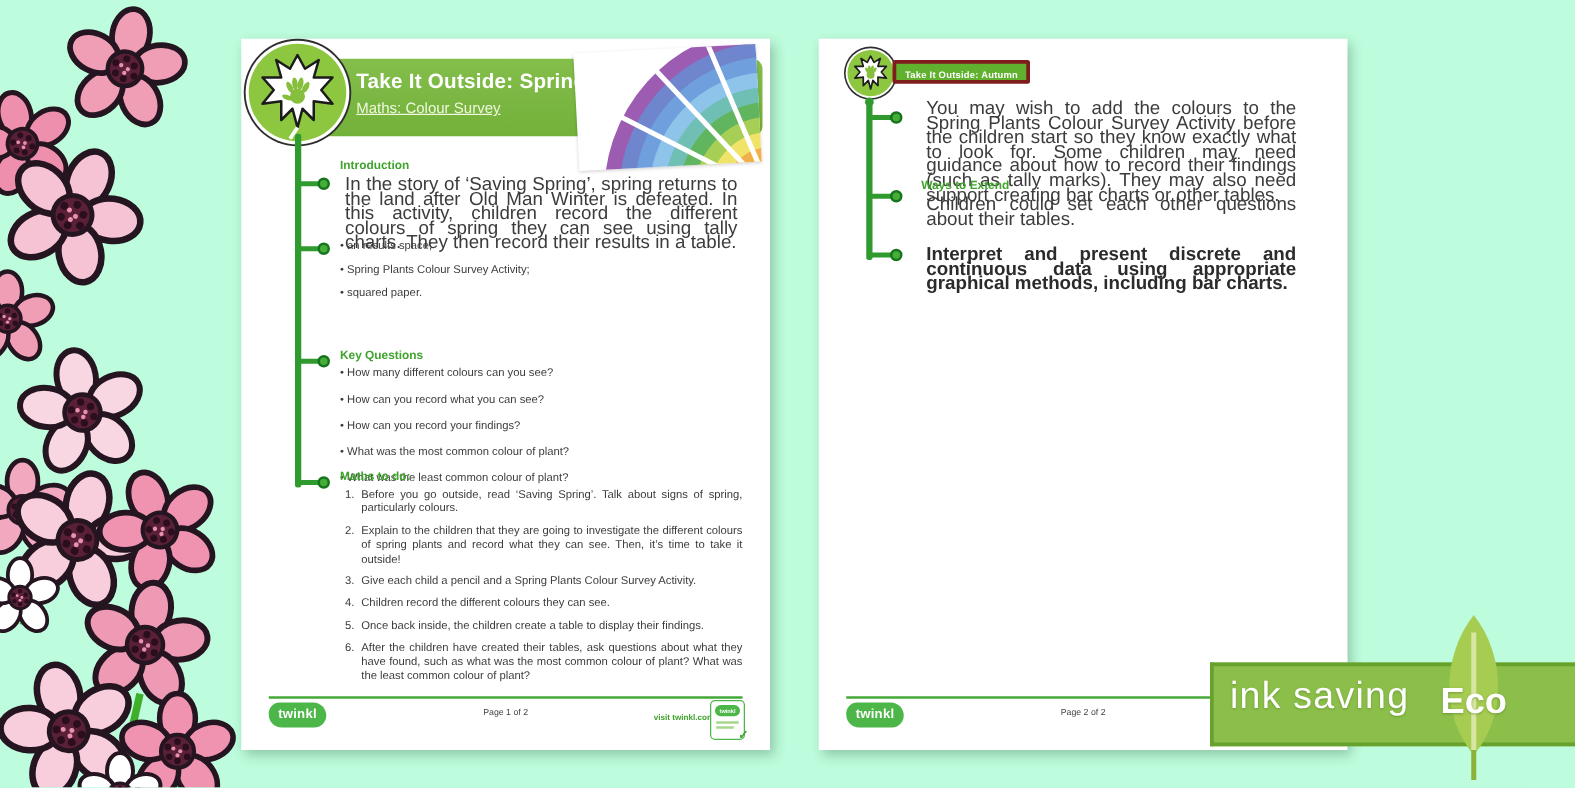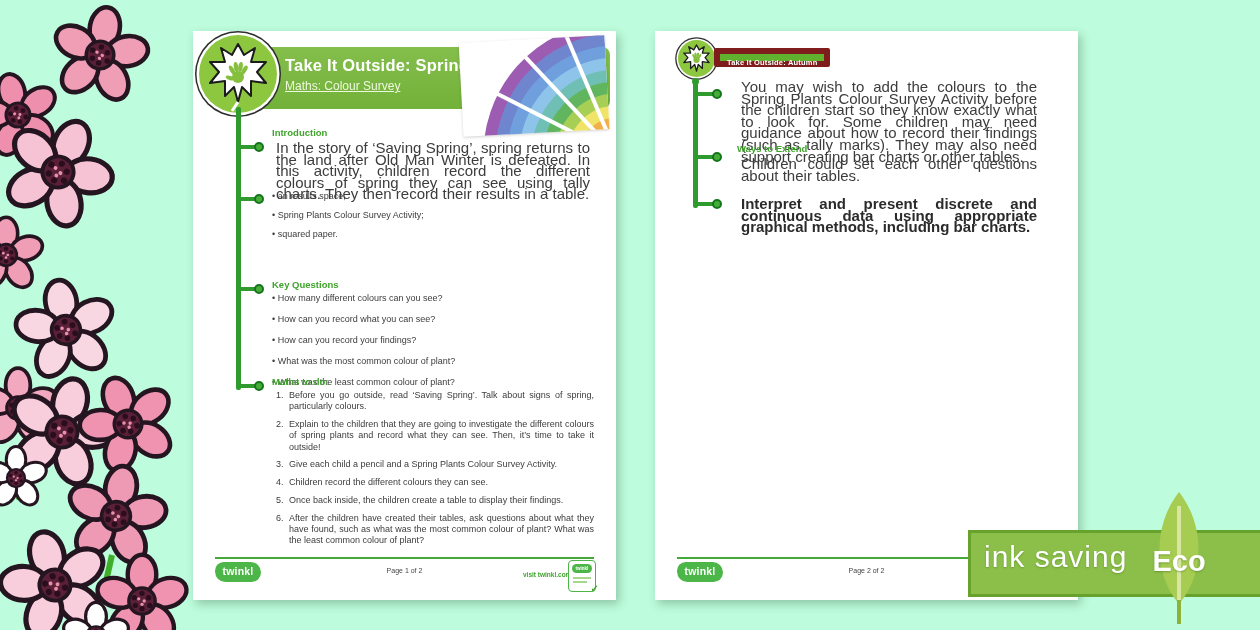--- a/index.html
+++ b/index.html
@@ -24,21 +24,21 @@
             overflow:hidden;transform:rotate(-3deg);box-shadow:0 1px 3px rgba(0,0,0,.18);}
   .logo-circle{position:absolute;left:6px;top:4px;width:78px;height:78px;border-radius:50%;
                background:#8dc63f;box-shadow:0 0 0 2.5px #fff,0 0 0 4px #2e2e2e;}
   .logo-circle svg{position:absolute;left:0;top:0;}
 
   
   .mini-logo{position:absolute;left:23px;top:9px;width:37px;height:37px;border-radius:50%;
              background:#8dc63f;box-shadow:0 0 0 1.5px #fff,0 0 0 2.8px #2e2e2e;}
   .mini-stub{position:absolute;left:37px;top:47px;width:7px;height:7px;border-radius:50%;background:#2f9b2f;}
   .page2-tab{position:absolute;left:59px;top:17px;height:19px;padding:0 7px;background:#5fb12e;
-             border:6px solid #7f1d1d;border-radius:2px;color:#fff;font-size:7.5px;font-weight:bold;
+             border:3px solid #7f1d1d;border-radius:2px;color:#fff;font-size:7.5px;font-weight:bold;
              line-height:17px;letter-spacing:.2px;}
 
   
   .tline{position:absolute;background:#2f9b2f;border-radius:2px;}
   .branch{position:absolute;height:4px;background:#2f9b2f;}
   .dot{position:absolute;width:10px;height:10px;border-radius:50%;background:#46ad38;border:2px solid #15751c;}
 
   
   .sec{position:absolute;width:322px;}
   .p2 .sec{width:304px;}

